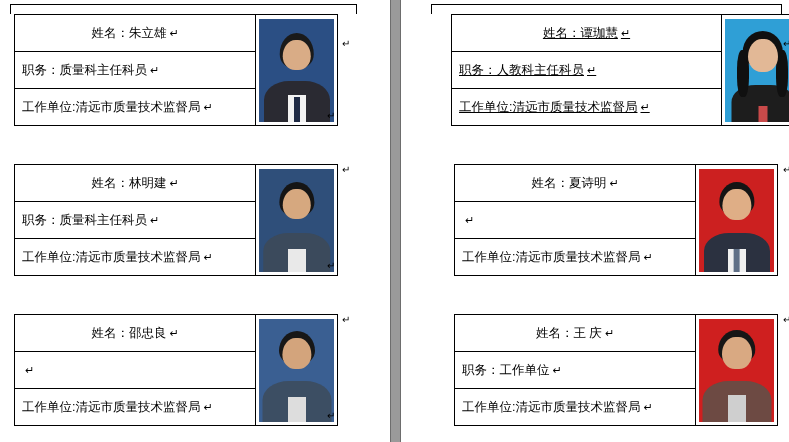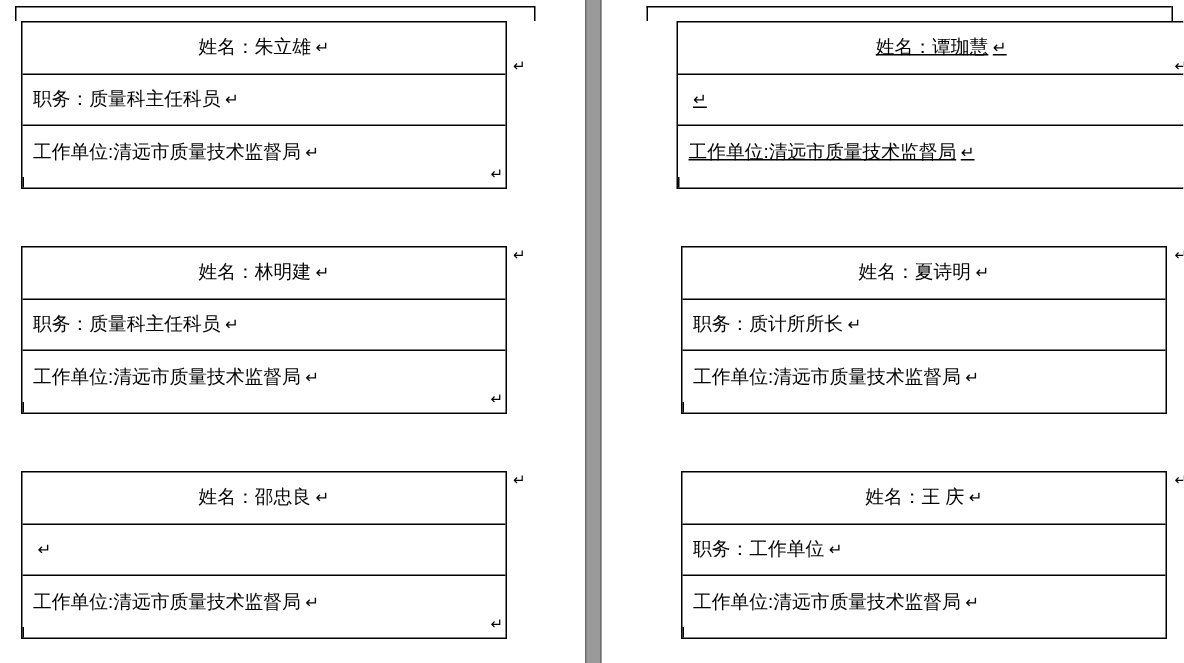--- a/index.html
+++ b/index.html
@@ -61,21 +61,20 @@
     margin-bottom: 18px;
   }
   .card {
     position: absolute;
     top: 0;
     height: 112px;
     border: 1px solid #000;
     box-sizing: border-box;
     display: flex;
     background: #fff;
-    flex-direction: column;
   }
   .card-left {
     flex: 1 1 auto;
     display: flex;
     flex-direction: column;
   }
   .card-row {
     flex: 1 1 0;
     border-bottom: 1px solid #000;
     box-sizing: border-box;
@@ -282,20 +281,21 @@
     <div class="cards">
 
       <div class="card-slot">
         <div class="card" style="left:42px; width:353px;text-decoration:underline;">
           <div class="card-left">
             <div class="card-row row-name">
               <span>姓名：谭珈慧</span>
               <span class="pilcrow">↵</span>
             </div>
             <div class="card-row row-text">
+              <span>职务：人教科主任科员</span>
               <span class="pilcrow">↵</span>
             </div>
             <div class="card-row row-text">
               <span>工作单位:清远市质量技术监督局</span>
               <span class="pilcrow">↵</span>
             </div>
           </div>
           <div class="card-photo">
             <div class="photo">
               <div class="bg" style="background:#2f9fd6;"></div>
@@ -312,21 +312,20 @@
       </div>
 
       <div class="card-slot">
         <div class="card" style="left:45px; width:324px;">
           <div class="card-left">
             <div class="card-row row-name">
               <span>姓名：夏诗明</span>
               <span class="pilcrow">↵</span>
             </div>
             <div class="card-row row-text">
-              <span>职务：质计所所长</span>
               <span class="pilcrow">↵</span>
             </div>
             <div class="card-row row-text">
               <span>工作单位:清远市质量技术监督局</span>
               <span class="pilcrow">↵</span>
             </div>
           </div>
           <div class="card-photo">
             <div class="photo">
               <div class="bg" style="background:#cc2020;"></div>

